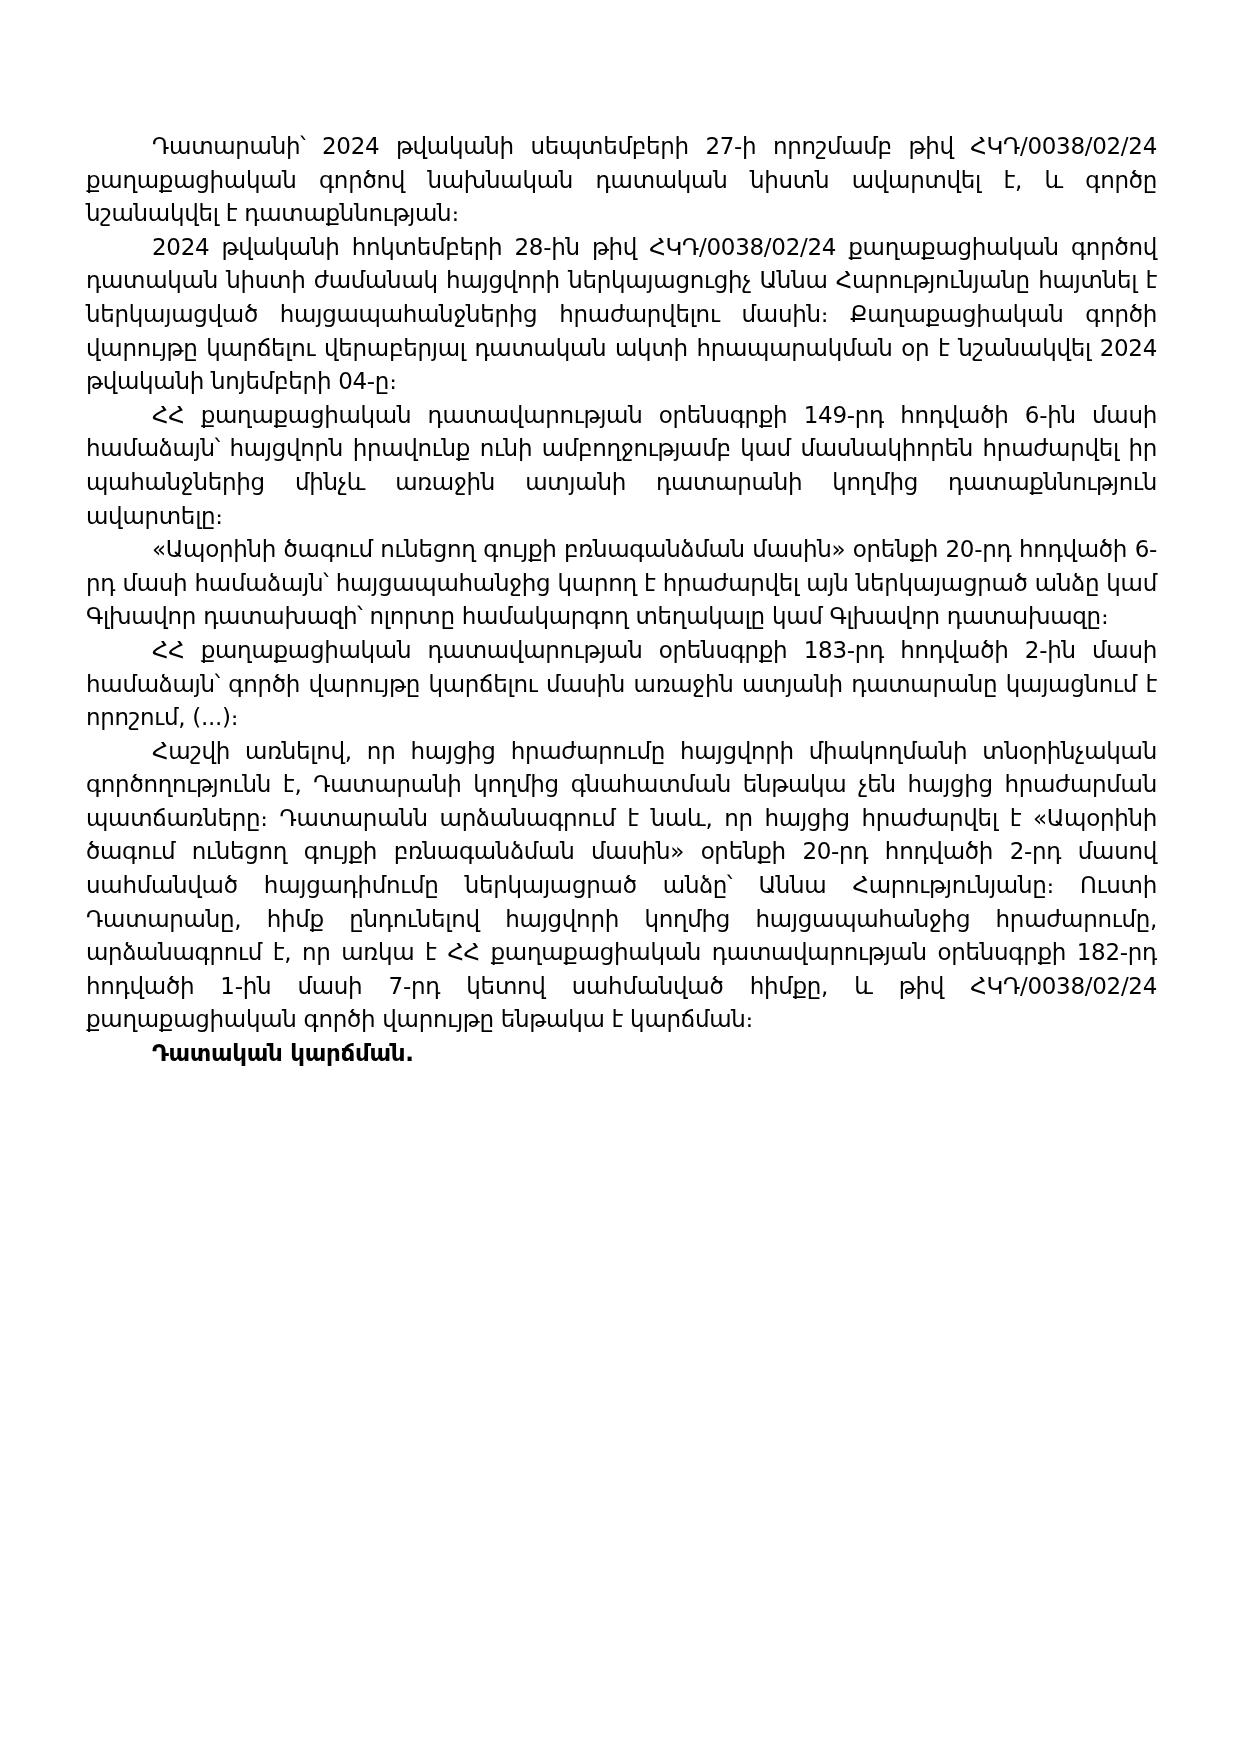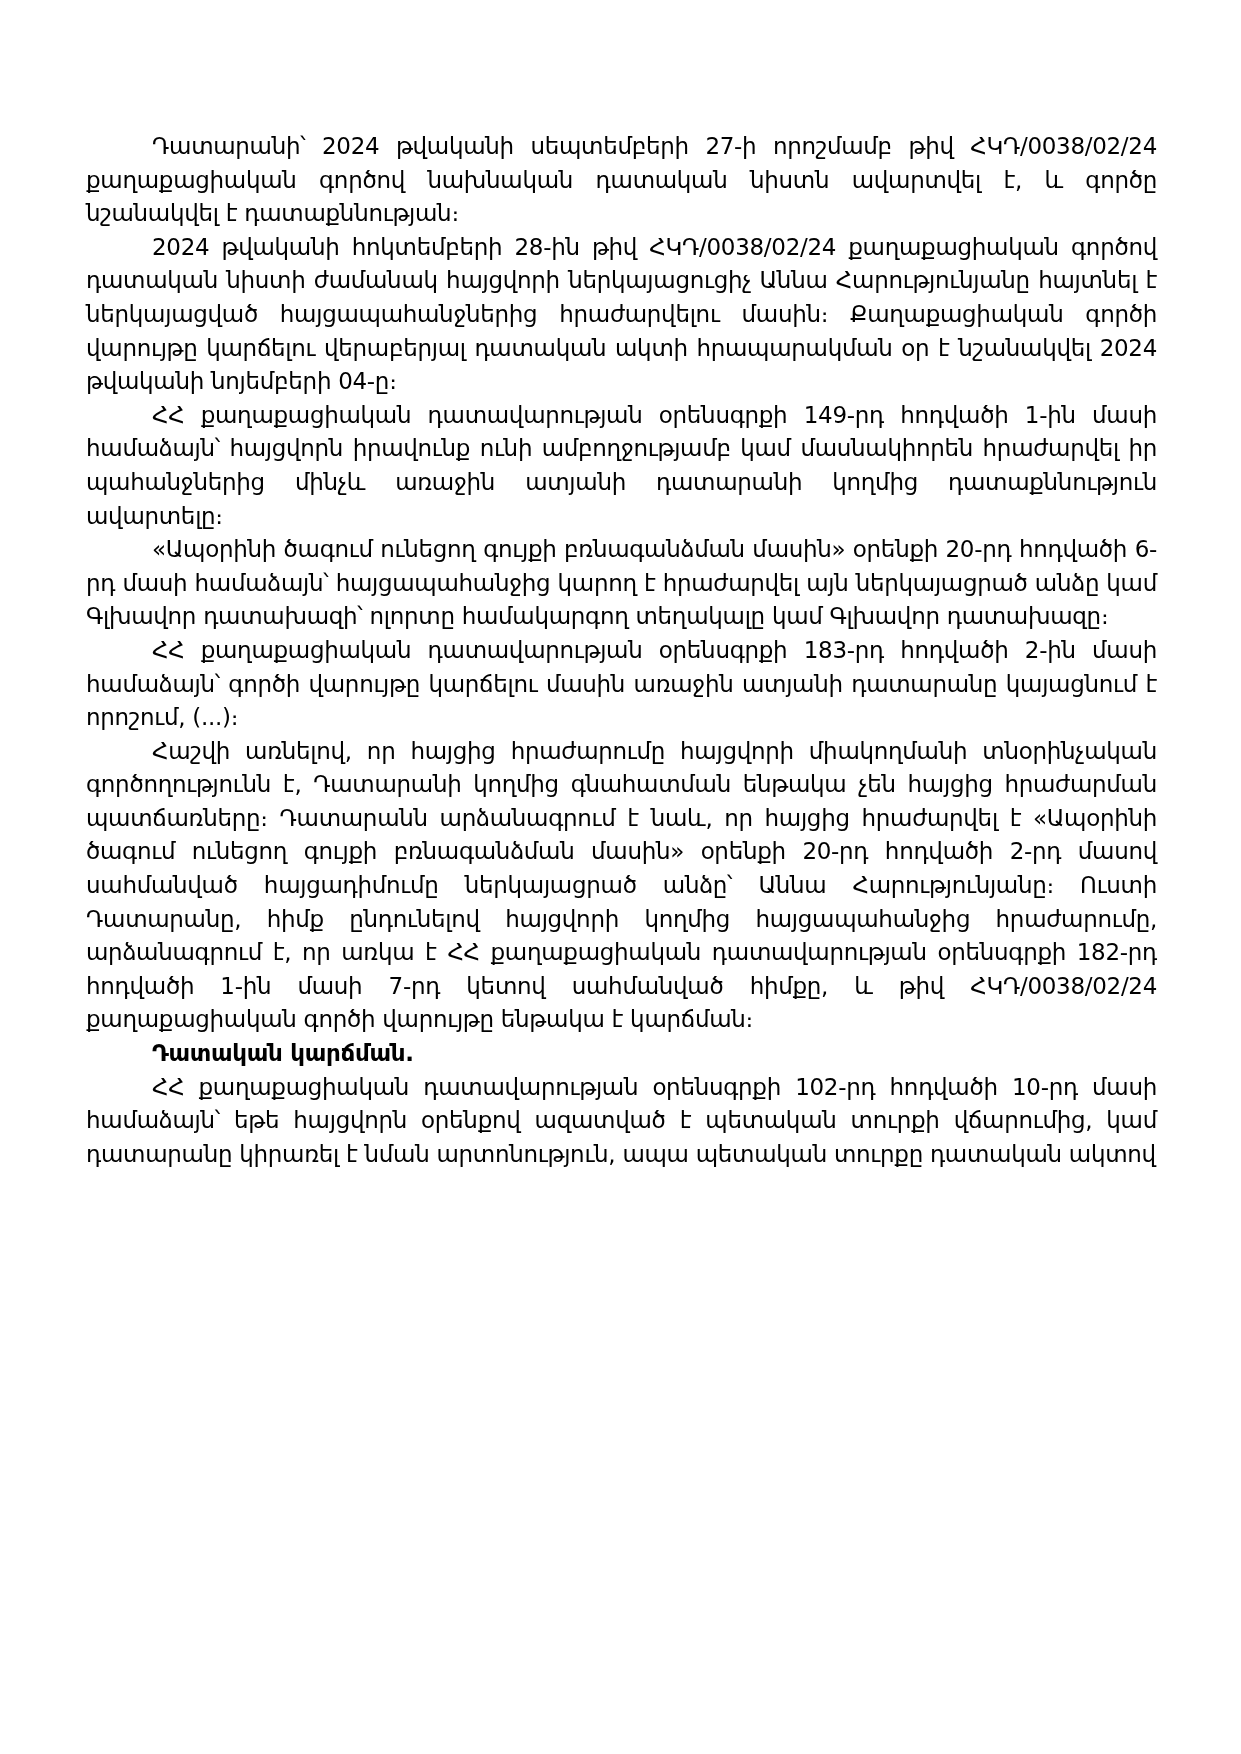--- a/index.html
+++ b/index.html
@@ -44,21 +44,20 @@
     text-align: right;
   }
 </style>
 </head>
 <body>
 
 <div class="page">
   <div class="body-text">
       <p class="para">Դատարանի՝ 2024 թվականի սեպտեմբերի 27-ի որոշմամբ թիվ ՀԿԴ/0038/02/24 քաղաքացիական գործով նախնական դատական նիստն ավարտվել է, և գործը նշանակվել է դատաքննության։</p>
       <p class="para">2024 թվականի հոկտեմբերի 28-ին թիվ ՀԿԴ/0038/02/24 քաղաքացիական գործով դատական նիստի ժամանակ հայցվորի ներկայացուցիչ Աննա Հարությունյանը հայտնել է ներկայացված հայցապահանջներից հրաժարվելու մասին։ Քաղաքացիական գործի վարույթը կարճելու վերաբերյալ դատական ակտի հրապարակման օր է նշանակվել 2024 թվականի նոյեմբերի 04-ը։</p>
-      <p class="para">ՀՀ քաղաքացիական դատավարության օրենսգրքի 149-րդ հոդվածի 1-ին մասի համաձայն՝ հայցվորն իրավունք ունի ամբողջությամբ կամ մասնակիորեն հրաժարվել իր պահանջներից մինչև առաջին ատյանի դատարանի կողմից դատաքննություն ավարտելը։</p>
+      <p class="para">ՀՀ քաղաքացիական դատավարության օրենսգրքի 149-րդ հոդվածի 6-ին մասի համաձայն՝ հայցվորն իրավունք ունի ամբողջությամբ կամ մասնակիորեն հրաժարվել իր պահանջներից մինչև առաջին ատյանի դատարանի կողմից դատաքննություն ավարտելը։</p>
       <p class="para">«Ապօրինի ծագում ունեցող գույքի բռնագանձման մասին» օրենքի 20-րդ հոդվածի 6-րդ մասի համաձայն՝ հայցապահանջից կարող է հրաժարվել այն ներկայացրած անձը կամ Գլխավոր դատախազի՝ ոլորտը համակարգող տեղակալը կամ Գլխավոր դատախազը։</p>
       <p class="para">ՀՀ քաղաքացիական դատավարության օրենսգրքի 183-րդ հոդվածի 2-ին մասի համաձայն՝ գործի վարույթը կարճելու մասին առաջին ատյանի դատարանը կայացնում է որոշում, (...)։</p>
       <p class="para">Հաշվի առնելով, որ հայցից հրաժարումը հայցվորի միակողմանի տնօրինչական գործողությունն է, Դատարանի կողմից գնահատման ենթակա չեն հայցից հրաժարման պատճառները։ Դատարանն արձանագրում է նաև, որ հայցից հրաժարվել է «Ապօրինի ծագում ունեցող գույքի բռնագանձման մասին» օրենքի 20-րդ հոդվածի 2-րդ մասով սահմանված հայցադիմումը ներկայացրած անձը՝ Աննա Հարությունյանը։ Ուստի Դատարանը, հիմք ընդունելով հայցվորի կողմից հայցապահանջից հրաժարումը, արձանագրում է, որ առկա է ՀՀ քաղաքացիական դատավարության օրենսգրքի 182-րդ հոդվածի 1-ին մասի 7-րդ կետով սահմանված հիմքը, և թիվ ՀԿԴ/0038/02/24 քաղաքացիական գործի վարույթը ենթակա է կարճման։</p>
       <p class="para heading">Դատական կարճման.</p>
-      <p class="para">ՀՀ քաղաքացիական դատավարության օրենսգրքի 102-րդ հոդվածի 10-րդ մասի համաձայն՝ եթե հայցվորն օրենքով ազատված է պետական տուրքի վճարումից, կամ դատարանը կիրառել է նման արտոնություն, ապա պետական տուրքը դատական ակտով</p>
     </div>
   <div class="page-number">2</div>
 </div>
 
 </body></html>

